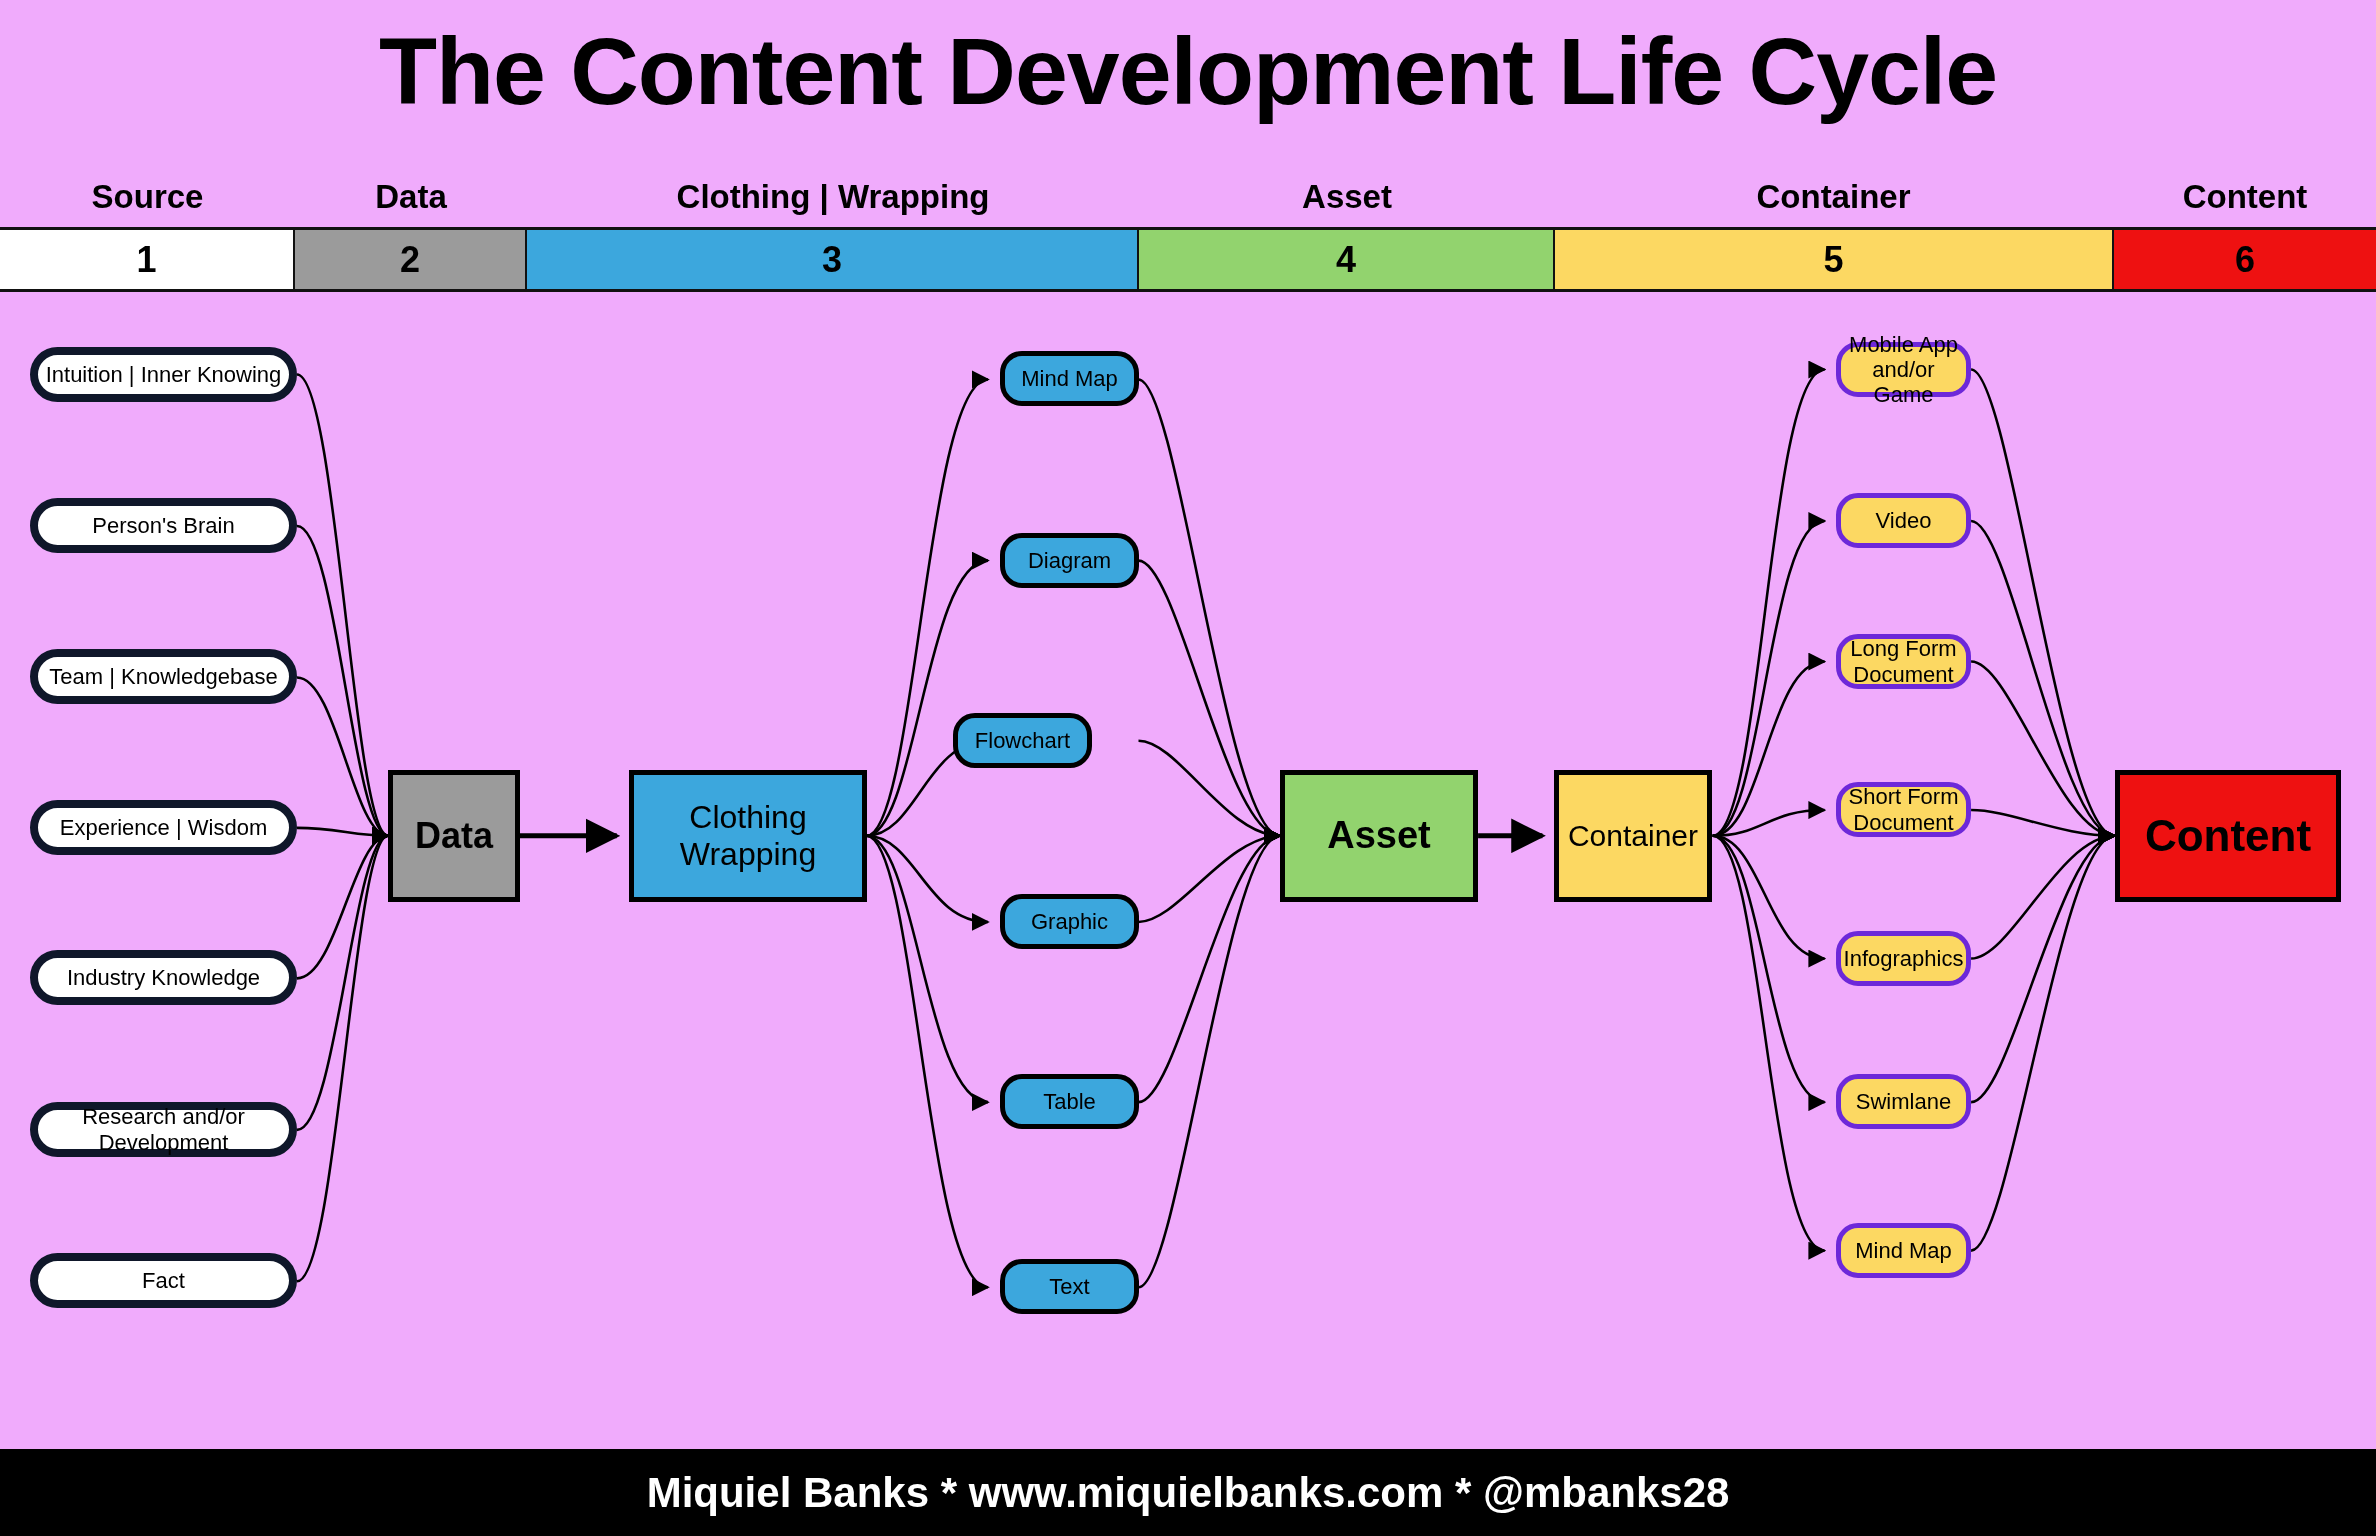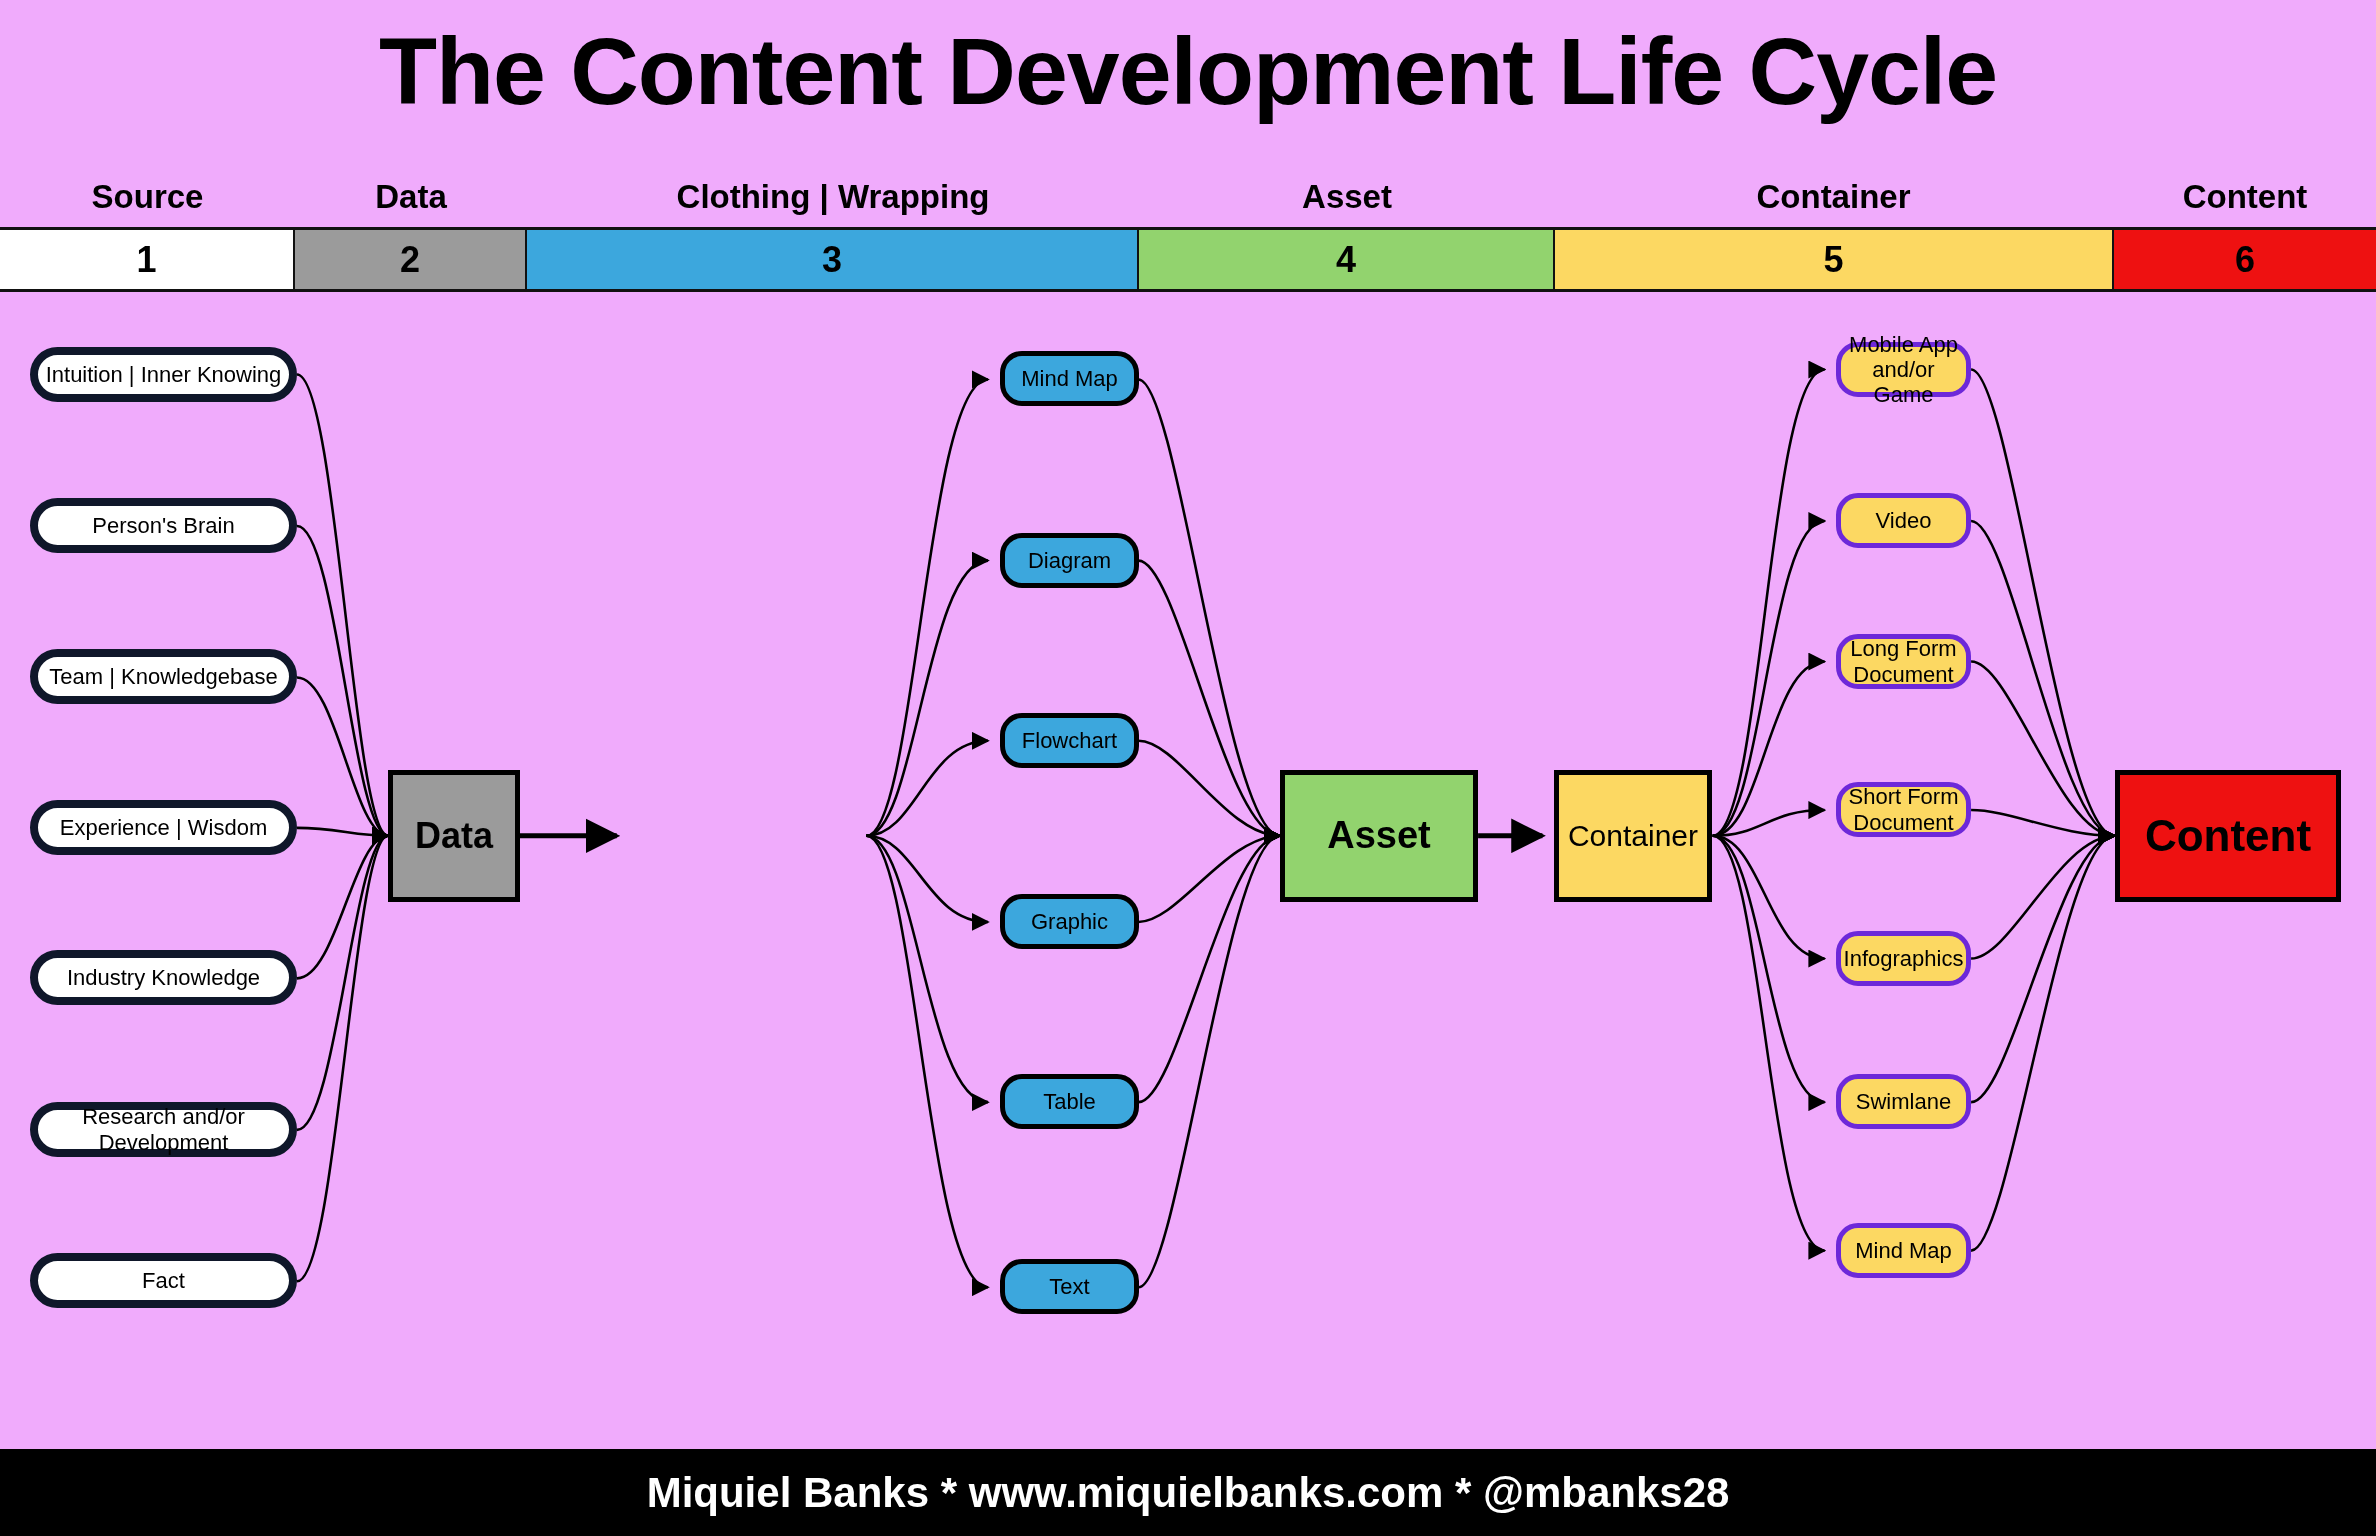--- a/index.html
+++ b/index.html
@@ -140,31 +140,33 @@
       <div class="node pill" style="left: 30px; top: 649px; width: 267px; height: 55px; white-space: pre-line;">Team | Knowledgebase</div>
       <div class="node pill" style="left: 30px; top: 800px; width: 267px; height: 55px; white-space: pre-line;">Experience | Wisdom</div>
       <div class="node pill" style="left: 30px; top: 950px; width: 267px; height: 55px; white-space: pre-line;">Industry Knowledge</div>
       <div class="node pill" style="left: 30px; top: 1102px; width: 267px; height: 55px; white-space: pre-line;">Research and/or
 Development</div>
       <div class="node pill" style="left: 30px; top: 1253px; width: 267px; height: 55px; white-space: pre-line;">Fact</div>
     </div>
 
   <div class="node rect n-data" style="left:388px;top:770px;width:132px;height:132px;">Data</div>
 
+  <div class="node rect n-cloth" style="left:629px;top:770px;width:238px;height:132px;white-space:pre-line;">Clothing
+Wrapping</div>
 
   <div class="node rect n-asset" style="left:1280px;top:770px;width:198px;height:132px;">Asset</div>
 
   <div class="node rect n-container" style="left:1554px;top:770px;width:158px;height:132px;">Container</div>
 
   <div class="node rect n-content" style="left:2115px;top:770px;width:226px;height:132px;">Content</div>
 
   <div id="wrapping-nodes">
       <div class="node pill-blue" style="left: 1000px; top: 351px; width: 139px; height: 55px; white-space: pre-line;">Mind Map</div>
       <div class="node pill-blue" style="left: 1000px; top: 533px; width: 139px; height: 55px; white-space: pre-line;">Diagram</div>
-      <div class="node pill-blue" style="left: 1000px; top: 713px; width: 139px; height: 55px; white-space: pre-line;">Flowchart</div>
+      <div class="node pill-blue" style="left: 953px; top: 713px; width: 139px; height: 55px; white-space: pre-line;">Flowchart</div>
       <div class="node pill-blue" style="left: 1000px; top: 894px; width: 139px; height: 55px; white-space: pre-line;">Graphic</div>
       <div class="node pill-blue" style="left: 1000px; top: 1074px; width: 139px; height: 55px; white-space: pre-line;">Table</div>
       <div class="node pill-blue" style="left: 1000px; top: 1259px; width: 139px; height: 55px; white-space: pre-line;">Text</div>
     </div>
 
   <div id="container-nodes">
       <div class="node pill-yellow" style="left: 1836px; top: 342px; width: 135px; height: 55px; white-space: pre-line;">Mobile App
 and/or Game</div>
       <div class="node pill-yellow" style="left: 1836px; top: 493px; width: 135px; height: 55px; white-space: pre-line;">Video</div>
       <div class="node pill-yellow" style="left: 1836px; top: 634px; width: 135px; height: 55px; white-space: pre-line;">Long Form

